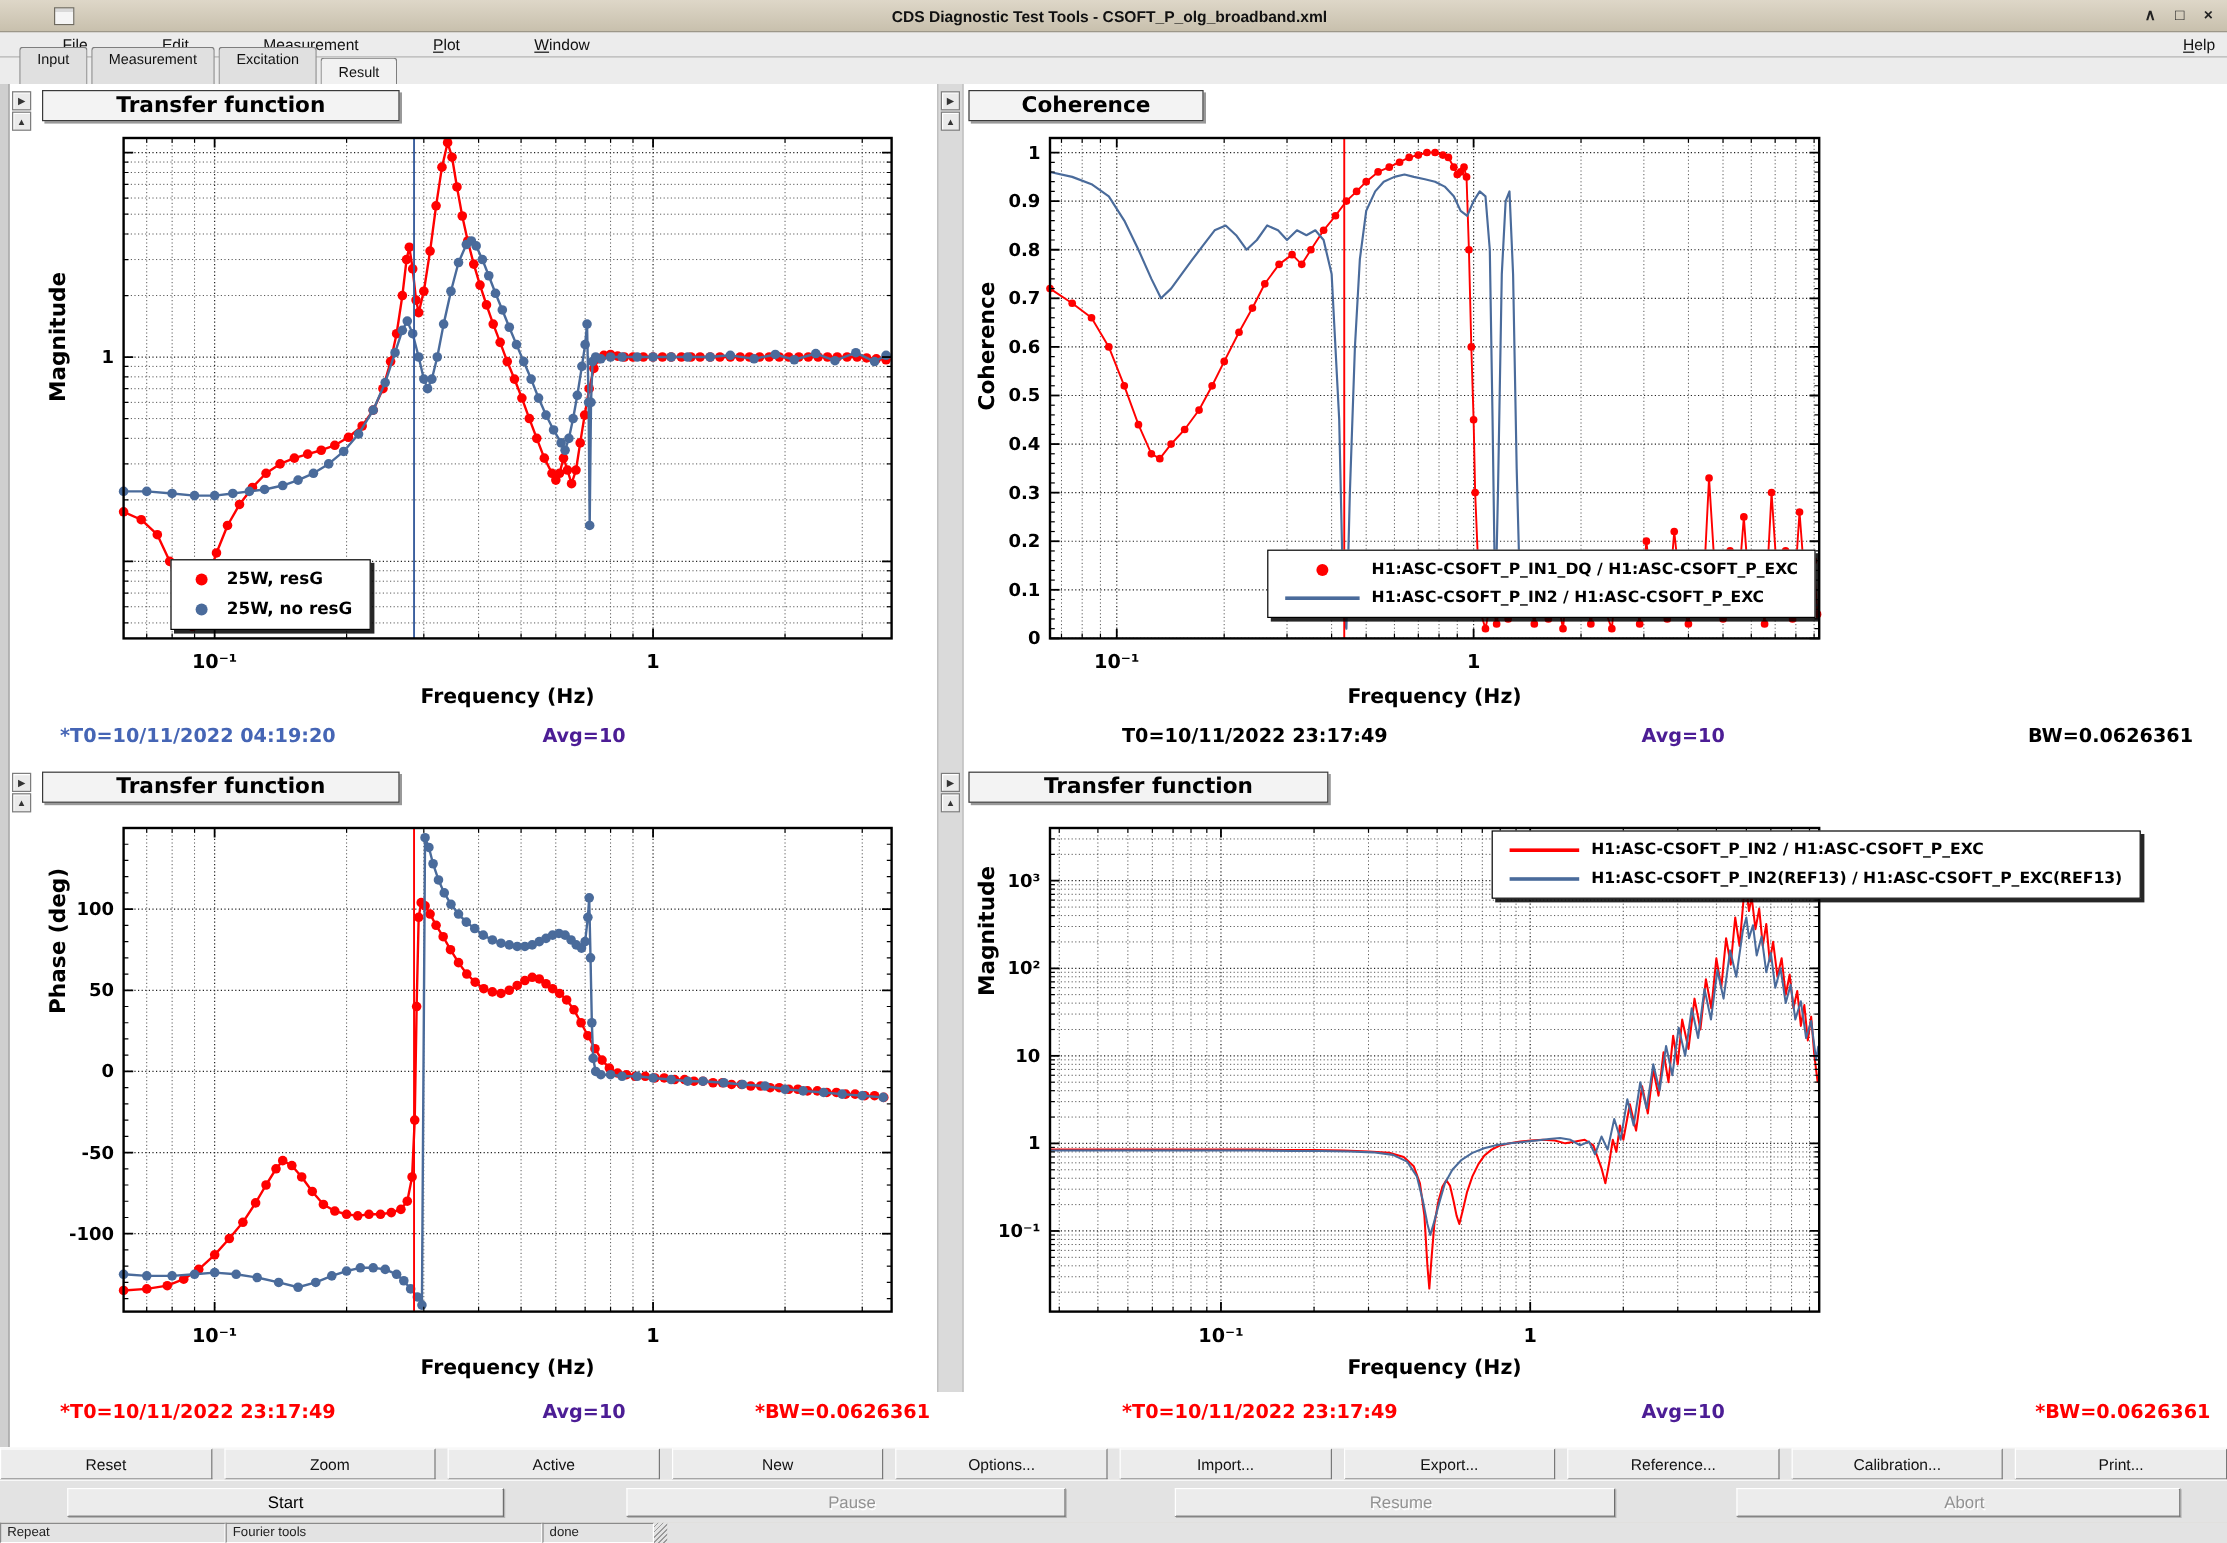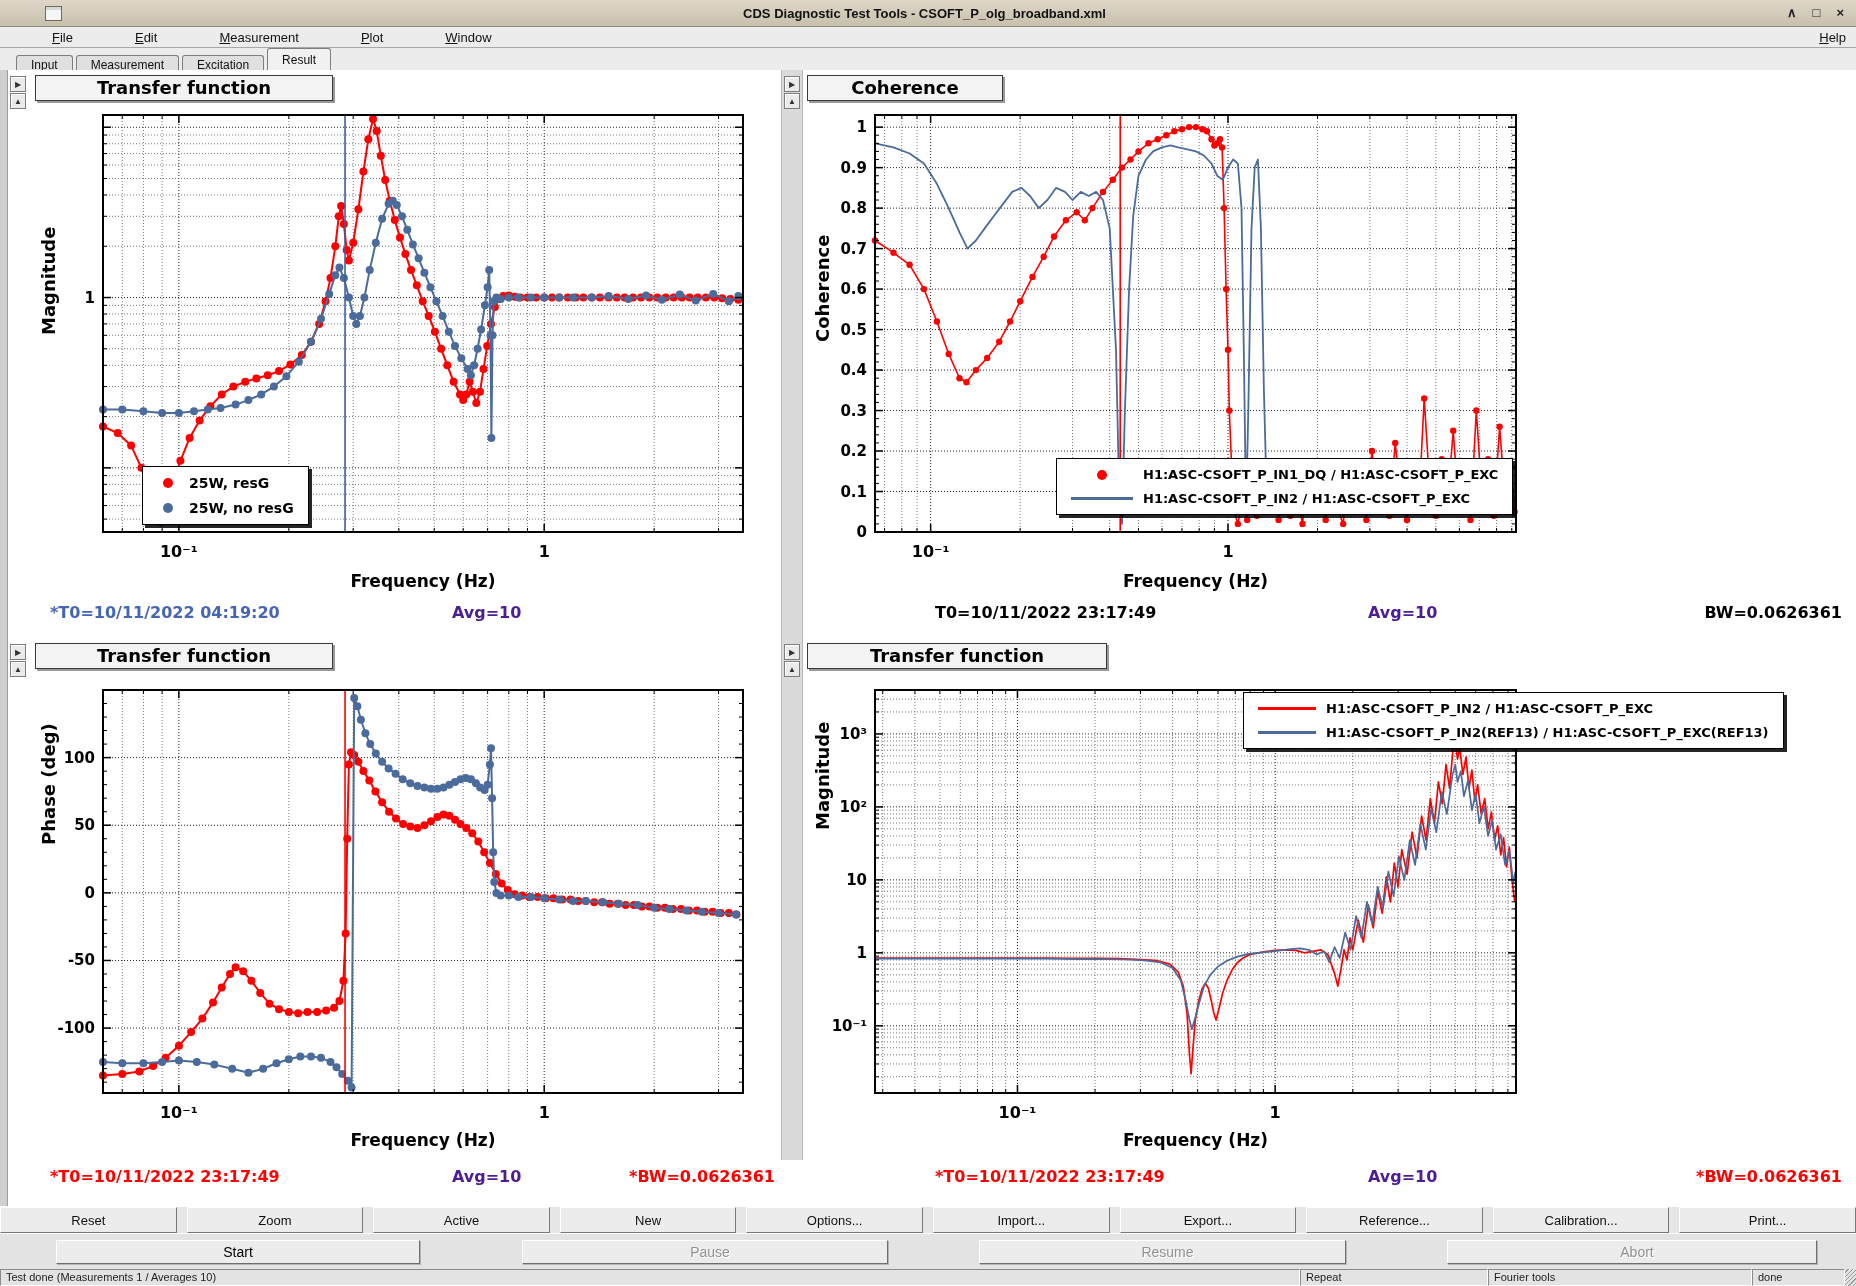--- a/index.html
+++ b/index.html
@@ -20,21 +20,21 @@
   .win-controls{display:flex;gap:16px;margin-right:12px;font-size:13px;font-weight:bold;color:#222;}
   .win-controls span{cursor:default;line-height:14px;}
   
   .menubar{position:absolute;left:0;top:27px;width:1856px;height:21px;background:#ececec;
     border-bottom:1px solid #a8a8a8;display:flex;align-items:center;padding:0 10px;gap:20px;font-size:13px;color:#111;}
   .menu-item{cursor:default;margin-left:42px;}
   .menu-help{margin-left:auto;}
   
   .tabbar{position:absolute;left:0;top:48px;width:1856px;height:22px;background:#ececec;
     display:flex;align-items:flex-end;padding-left:16px;gap:3px;}
-  .tab{height:15px;padding:1px 14px 0;font-size:12px;color:#111;background:#e0e0e0;
+  .tab{height:31px;padding:1px 14px 0;font-size:12px;color:#111;background:#e0e0e0;
     border:1px solid #7e7e7e;border-bottom:none;border-radius:3px 3px 0 0;line-height:17px;}
   .tab.active{height:22px;background:#f1f1f1;line-height:20px;position:relative;z-index:2;}
   
   .workspace-bg{position:absolute;left:0;top:70px;width:1856px;height:1136px;background:#ffffff;}
   .strip-left{position:absolute;left:0;top:70px;width:8px;height:1136px;background:#cfcfcf;border-right:1px solid #9c9c9c;}
   .strip-mid{position:absolute;left:781px;top:70px;width:22px;height:1090px;background:#dadada;
     border-left:1px solid #b9b9b9;border-right:1px solid #b9b9b9;}
   .spin{position:absolute;width:16px;height:16px;background:#eaeaea;border:1px solid #7d7d7d;
     box-shadow:inset 1px 1px 0 #ffffff;font-size:8px;color:#333;display:flex;align-items:center;justify-content:center;z-index:5;}
   .plot-title{position:absolute;height:26px;background:#f3f3f3;border:1px solid #3a3a3a;
@@ -752,21 +752,21 @@
     </div>
     <div class="legend-item">
       <span class="lg-marker">
         <span class="lg-line" style="background: rgb(74, 107, 155);"></span>
       </span>
       <span class="lg-label">H1:ASC-CSOFT_P_IN2 / H1:ASC-CSOFT_P_EXC</span>
     </div>
   </div>
 <span class="foot" style="left: 935px; top: 603px; color: rgb(0, 0, 0);">T0=10/11/2022 23:17:49</span>
 <span class="foot" style="left:1368px;top:603px">Avg=10</span>
-<span class="foot" style="left: 1690px; top: 603px; width: 152px; text-align: right; color: rgb(0, 0, 0);">BW=0.0626361</span>
+<span class="foot" style="left: 1690px; top: 603px; width: 152px; color: rgb(0, 0, 0);">BW=0.0626361</span>
 
 <div class="plot-title" style="left:35px;top:643px;width:298px">Transfer function</div>
 <div class="ylabel" style="left:38px;top:845px">Phase (deg)</div>
 <svg id="chart2" class="chart" width="722" height="449" style="left: 33px; top: 682px;">
     <g>
       <line x1="89.25701870485747" x2="89.25701870485747" y1="8" y2="411" stroke="#555" stroke-width="0.8" stroke-dasharray="1 2"></line>
       <line x1="110.44520564527822" x2="110.44520564527822" y1="8" y2="411" stroke="#555" stroke-width="0.8" stroke-dasharray="1 2"></line>
       <line x1="129.13451105015113" x2="129.13451105015113" y1="8" y2="411" stroke="#555" stroke-width="0.8" stroke-dasharray="1 2"></line>
       <line x1="145.8526644223282" x2="145.8526644223282" y1="8" y2="411" stroke="#222" stroke-width="1" stroke-dasharray="1 2"></line>
       <line x1="255.83827717053677" x2="255.83827717053677" y1="8" y2="411" stroke="#555" stroke-width="0.8" stroke-dasharray="1 2"></line>
@@ -1324,18 +1324,17 @@
 </div>
 
 <div class="controlrow">
   <button class="bigbtn" style="left:56px;width:364px">Start</button>
   <button class="bigbtn disabled" style="left:522px;width:366px">Pause</button>
   <button class="bigbtn disabled" style="left:979px;width:367px">Resume</button>
   <button class="bigbtn disabled" style="left:1447px;width:370px">Abort</button>
 </div>
 
 <div class="statusbar">
-  <div class="scell msg">Test done (Measurements 1 / Averages 10)</div>
   <div class="scell repeat">Repeat</div>
   <div class="scell tools">Fourier tools</div>
   <div class="scell done">done</div>
   <div class="grip"></div>
 </div>
 
 </body></html>

